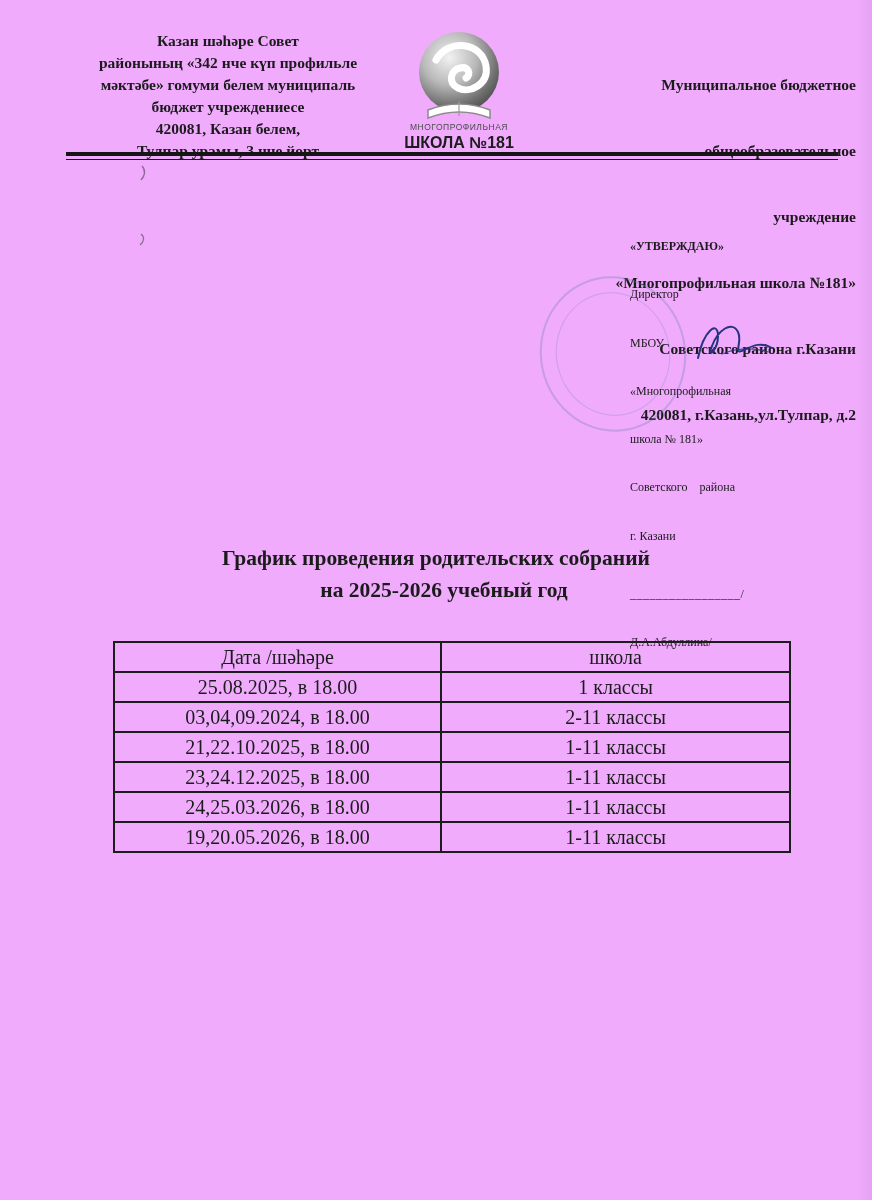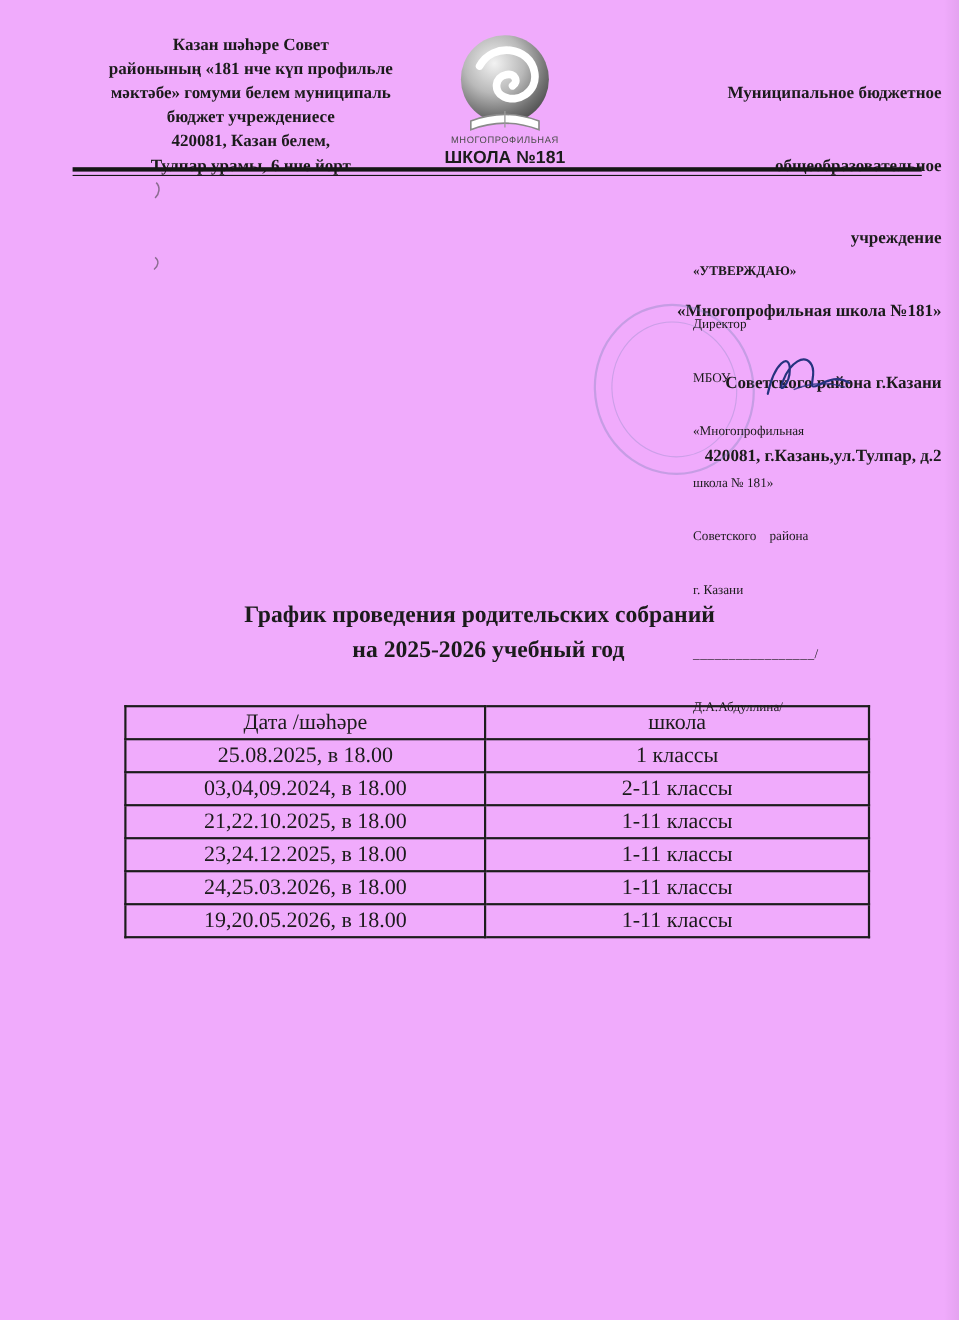--- a/index.html
+++ b/index.html
@@ -77,25 +77,25 @@
   table.sched col.c1 { width:48.4%; }
   table.sched col.c2 { width:51.6%; }
 </style>
 </head>
 <body>
 
 <div class="page">
 
   <div class="hdr-left">
     <div>Казан шәһәре Совет</div>
-    <div>районының «181 нче күп профильле</div>
+    <div>районының «342 нче күп профильле</div>
     <div>мәктәбе» гомуми белем муниципаль</div>
     <div>бюджет учреждениесе</div>
     <div>420081, Казан белем,</div>
-    <div>Тулпар урамы, 6 нче йорт</div>
+    <div>Тулпар урамы, 3 нче йорт</div>
   </div>
 
   <div class="logo-wrap">
     <svg width="122" height="134" viewBox="0 0 122 134">
       <defs>
         <radialGradient id="sphereG" cx="38%" cy="32%" r="75%">
           <stop offset="0%" stop-color="#f2f2f2"></stop>
           <stop offset="45%" stop-color="#b9b9b9"></stop>
           <stop offset="80%" stop-color="#6f6f6f"></stop>
           <stop offset="100%" stop-color="#4c4c4c"></stop>

